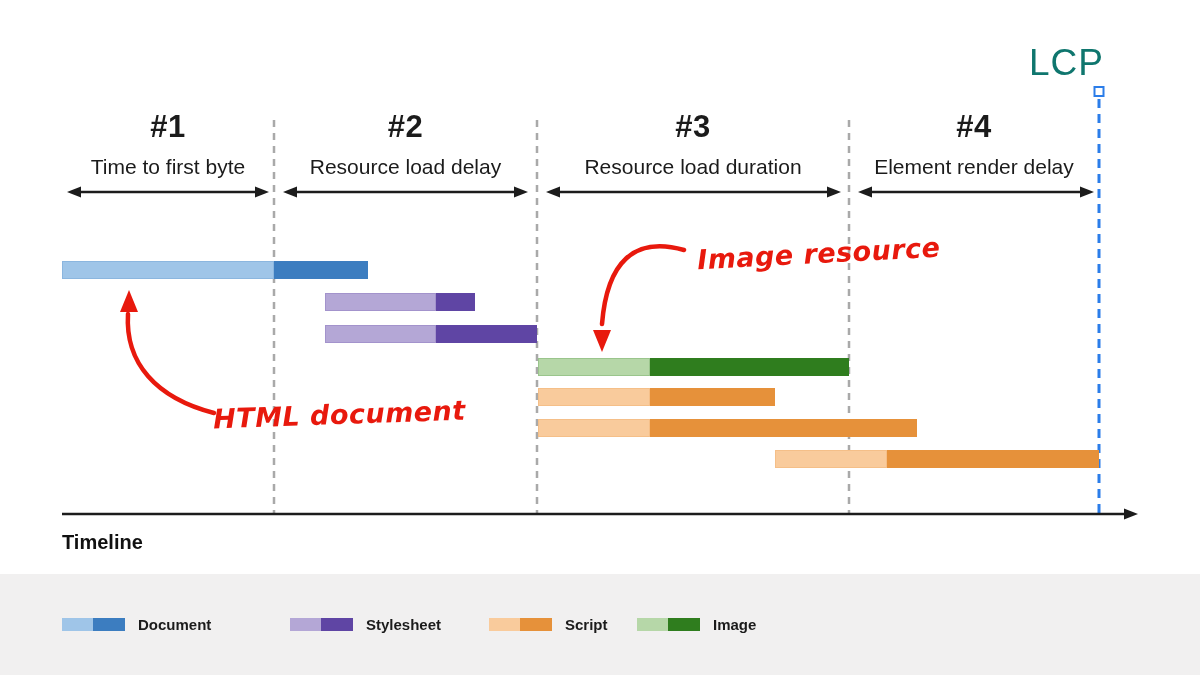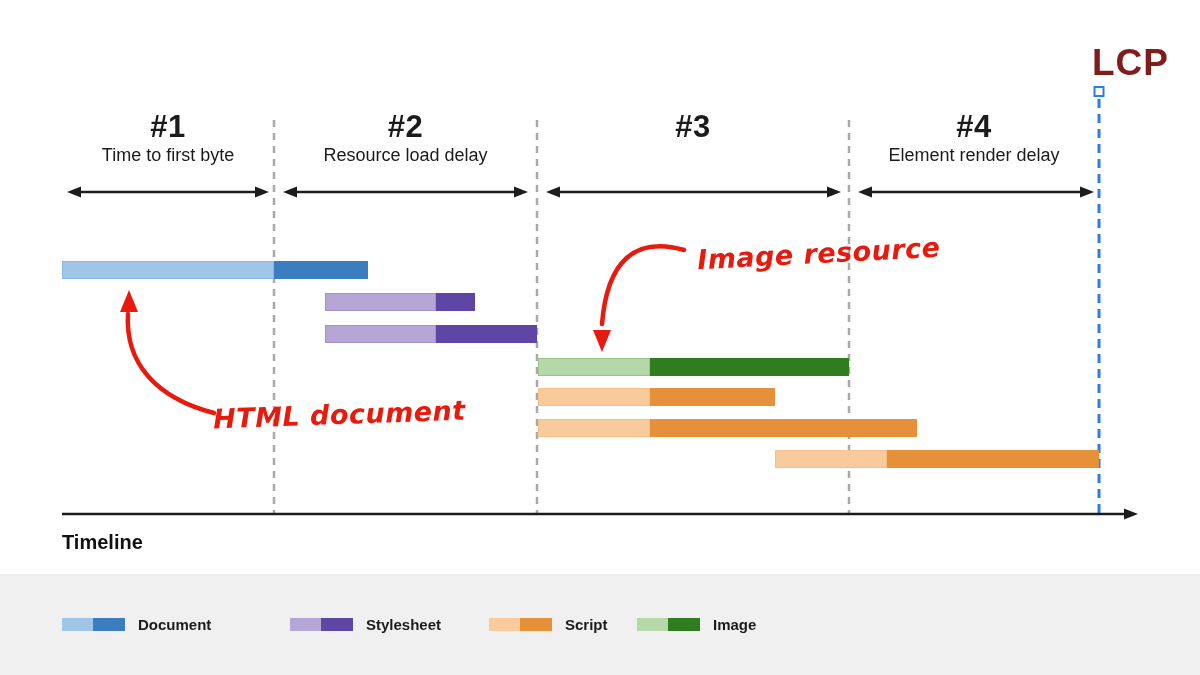--- a/index.html
+++ b/index.html
@@ -4,24 +4,24 @@
 <style>
   html,body{margin:0;padding:0;background:#ffffff;}
   #canvas{
     position:relative;width:1200px;height:675px;background:#ffffff;
     font-family:"Liberation Sans",sans-serif;overflow:hidden;
   }
   #footer-band{position:absolute;left:0;top:574px;width:1200px;height:101px;background:#f1f0f0;}
   #overlay{position:absolute;left:0;top:0;width:1200px;height:675px;pointer-events:none;}
   .phase{position:absolute;width:300px;text-align:center;color:#1b1b1b;}
   .phase-num{display:block;font-size:31px;font-weight:bold;line-height:34px;letter-spacing:.5px;}
-  .phase-name{display:block;font-size:18px;line-height:22px;margin-top:0;}
+  .phase-name{display:block;font-size:21px;line-height:22px;margin-top:12px;}
   .lcp-title{
-    position:absolute;width:140px;text-align:right;
-    font-size:37px;font-weight:bold;letter-spacing:1px;color:#7f1d1d;
+    position:absolute;width:140px;text-align:left;
+    font-size:37px;font-weight:normal;letter-spacing:1px;color:#0f766e;
   }
   .bar{position:absolute;height:18px;}
   .seg{position:absolute;top:0;height:100%;box-sizing:border-box;}
   .timeline-label{position:absolute;font-size:20px;font-weight:bold;color:#111;}
   .annotation{
     position:absolute;color:#e8190d;font-size:27px;font-weight:bold;font-style:italic;
     font-family:"DejaVu Sans",sans-serif;white-space:nowrap;letter-spacing:.5px;
   }
   .legend-item{position:absolute;display:flex;align-items:center;height:14px;}
   .legend-swatch{width:63px;height:13px;display:flex;flex-shrink:0;}
@@ -64,20 +64,21 @@
       <div class="phase" style="left: 18px; top: 110px;">
         <div class="phase-num">#1</div>
         <div class="phase-name">Time to first byte</div>
       </div>
       <div class="phase" style="left: 255.5px; top: 110px;">
         <div class="phase-num">#2</div>
         <div class="phase-name">Resource load delay</div>
       </div>
       <div class="phase" style="left: 543px; top: 110px;">
         <div class="phase-num">#3</div>
+        <div class="phase-name">Resource load duration</div>
       </div>
       <div class="phase" style="left: 824px; top: 110px;">
         <div class="phase-num">#4</div>
         <div class="phase-name">Element render delay</div>
       </div>
     </div>
   <div id="bars-layer">
       <div class="bar" style="left: 0px; top: 261px; width: 1200px;">
         <div class="seg" style="left: 62px; width: 212px; background: rgb(159, 197, 232); border: 1px solid rgba(60, 125, 192, 0.2);"></div>
         <div class="seg" style="left: 274px; width: 94px; background: rgb(60, 125, 192);"></div>

